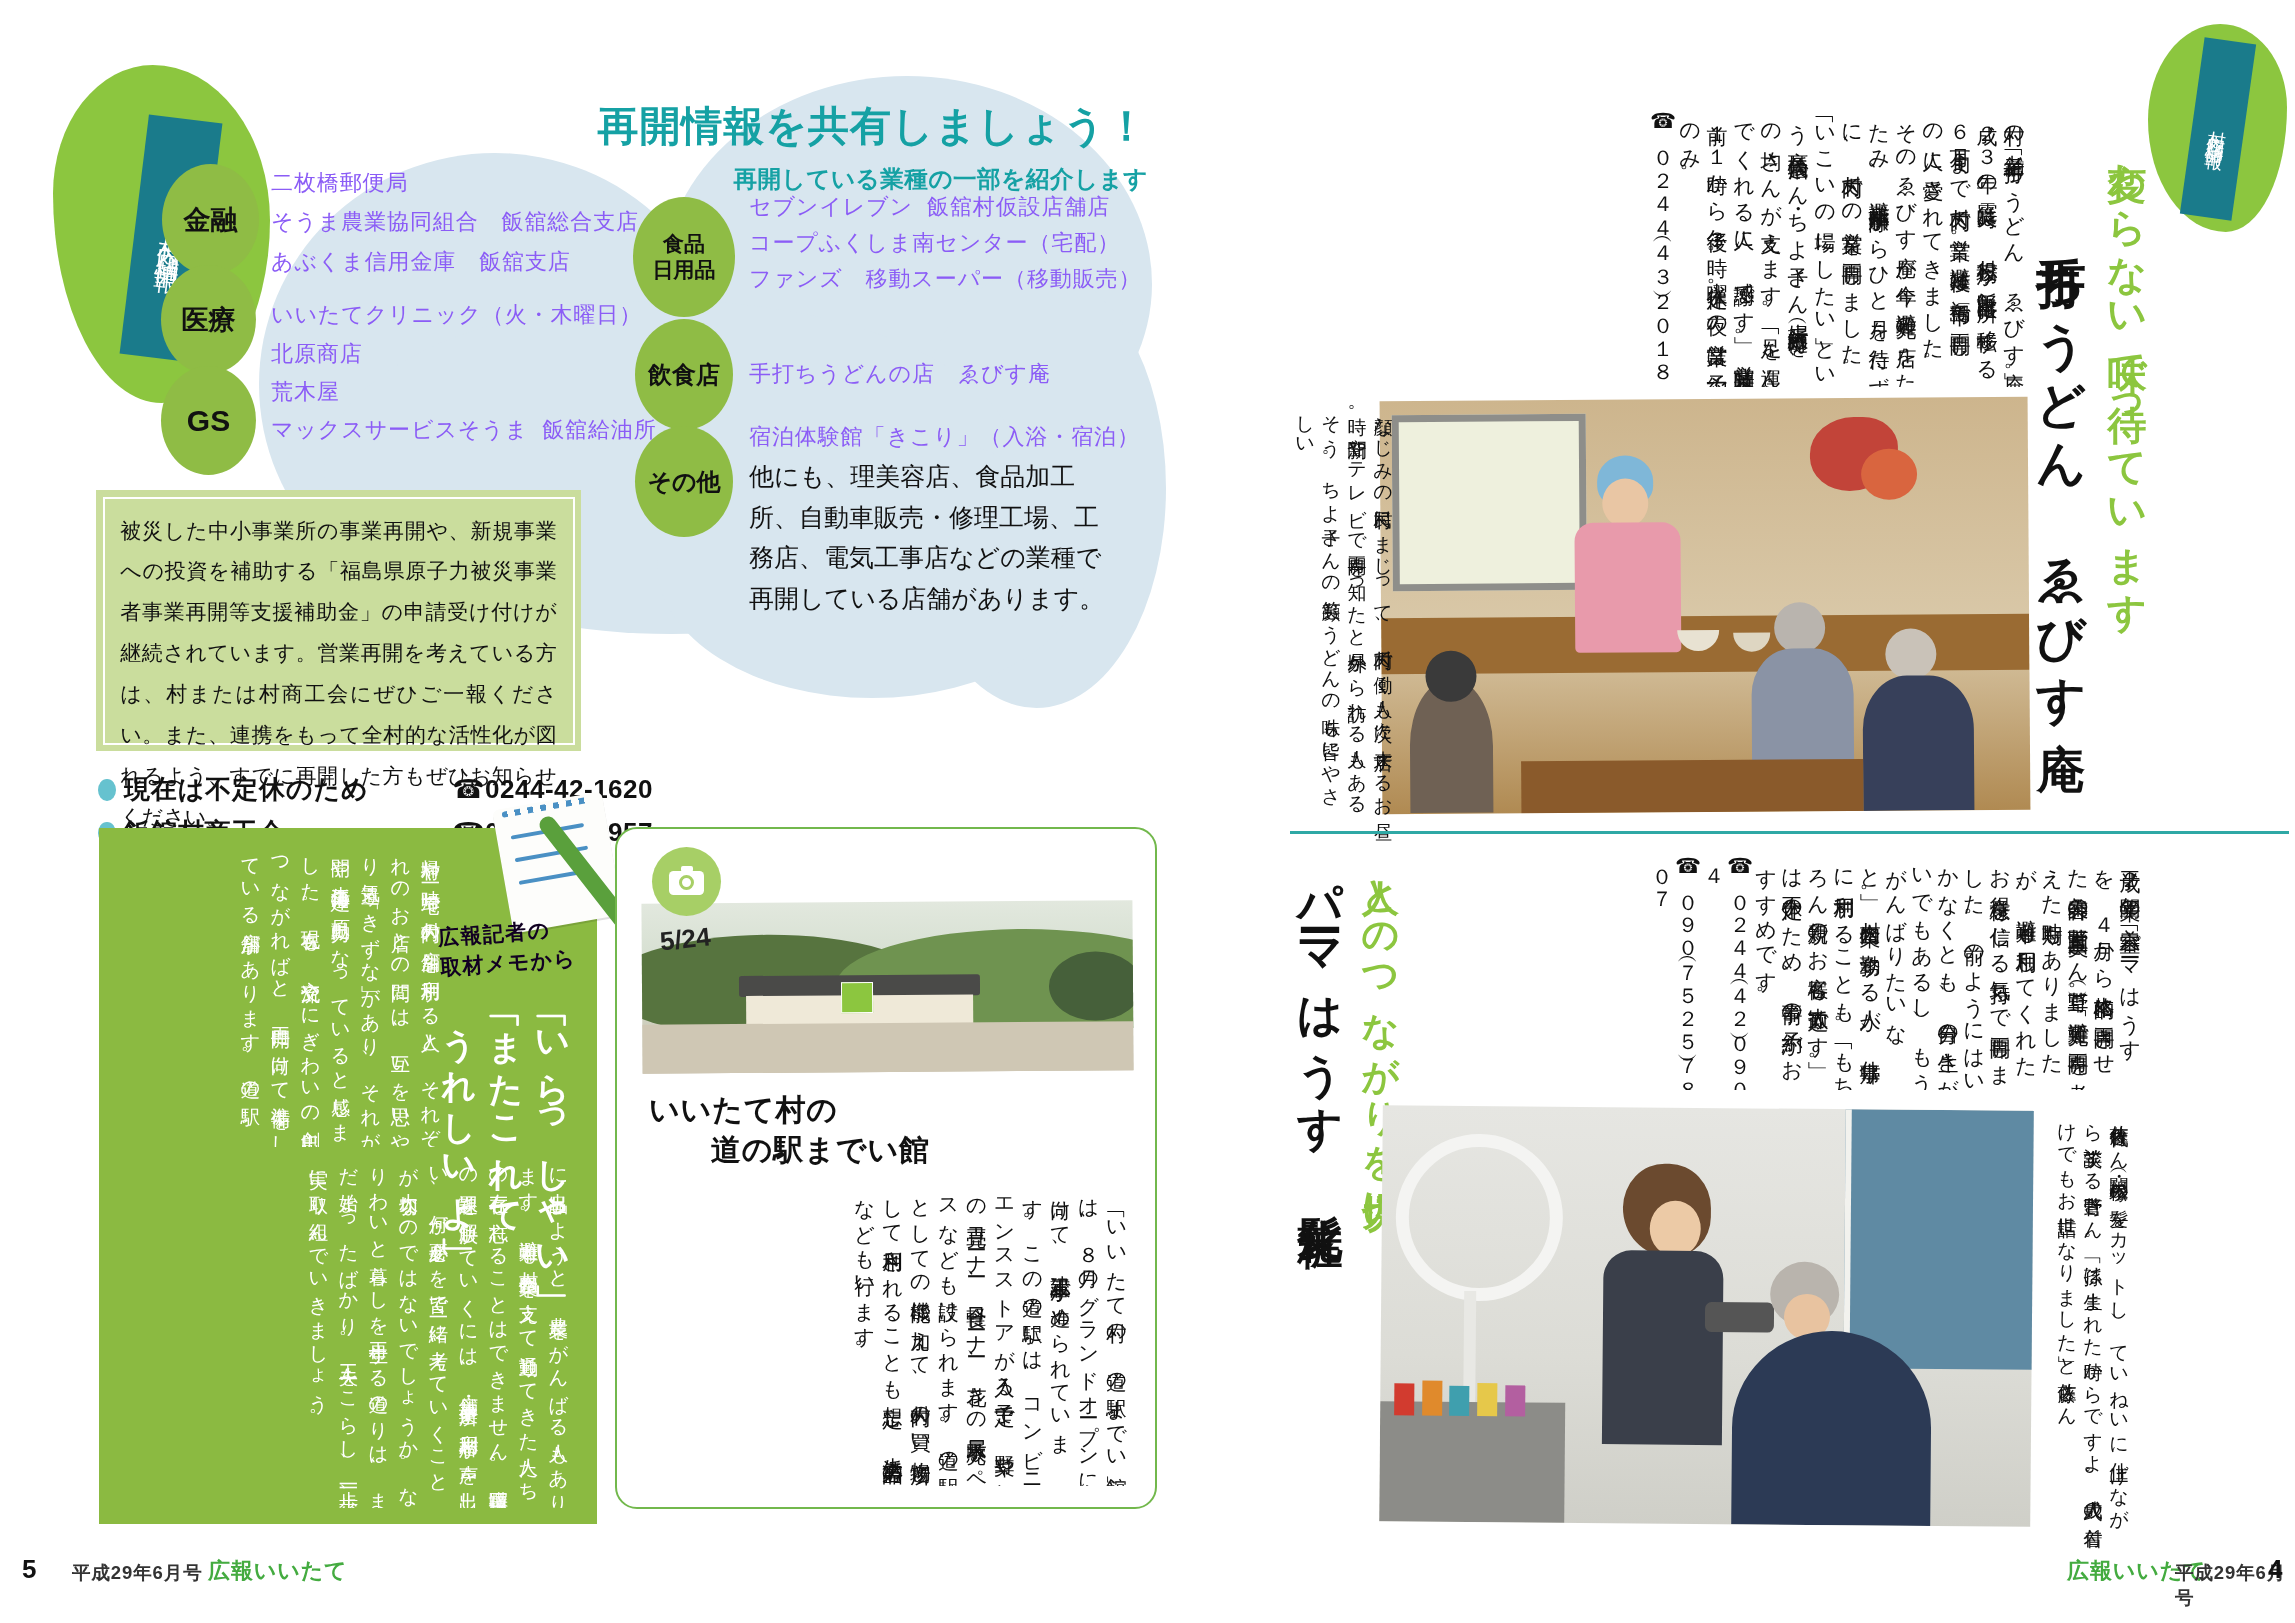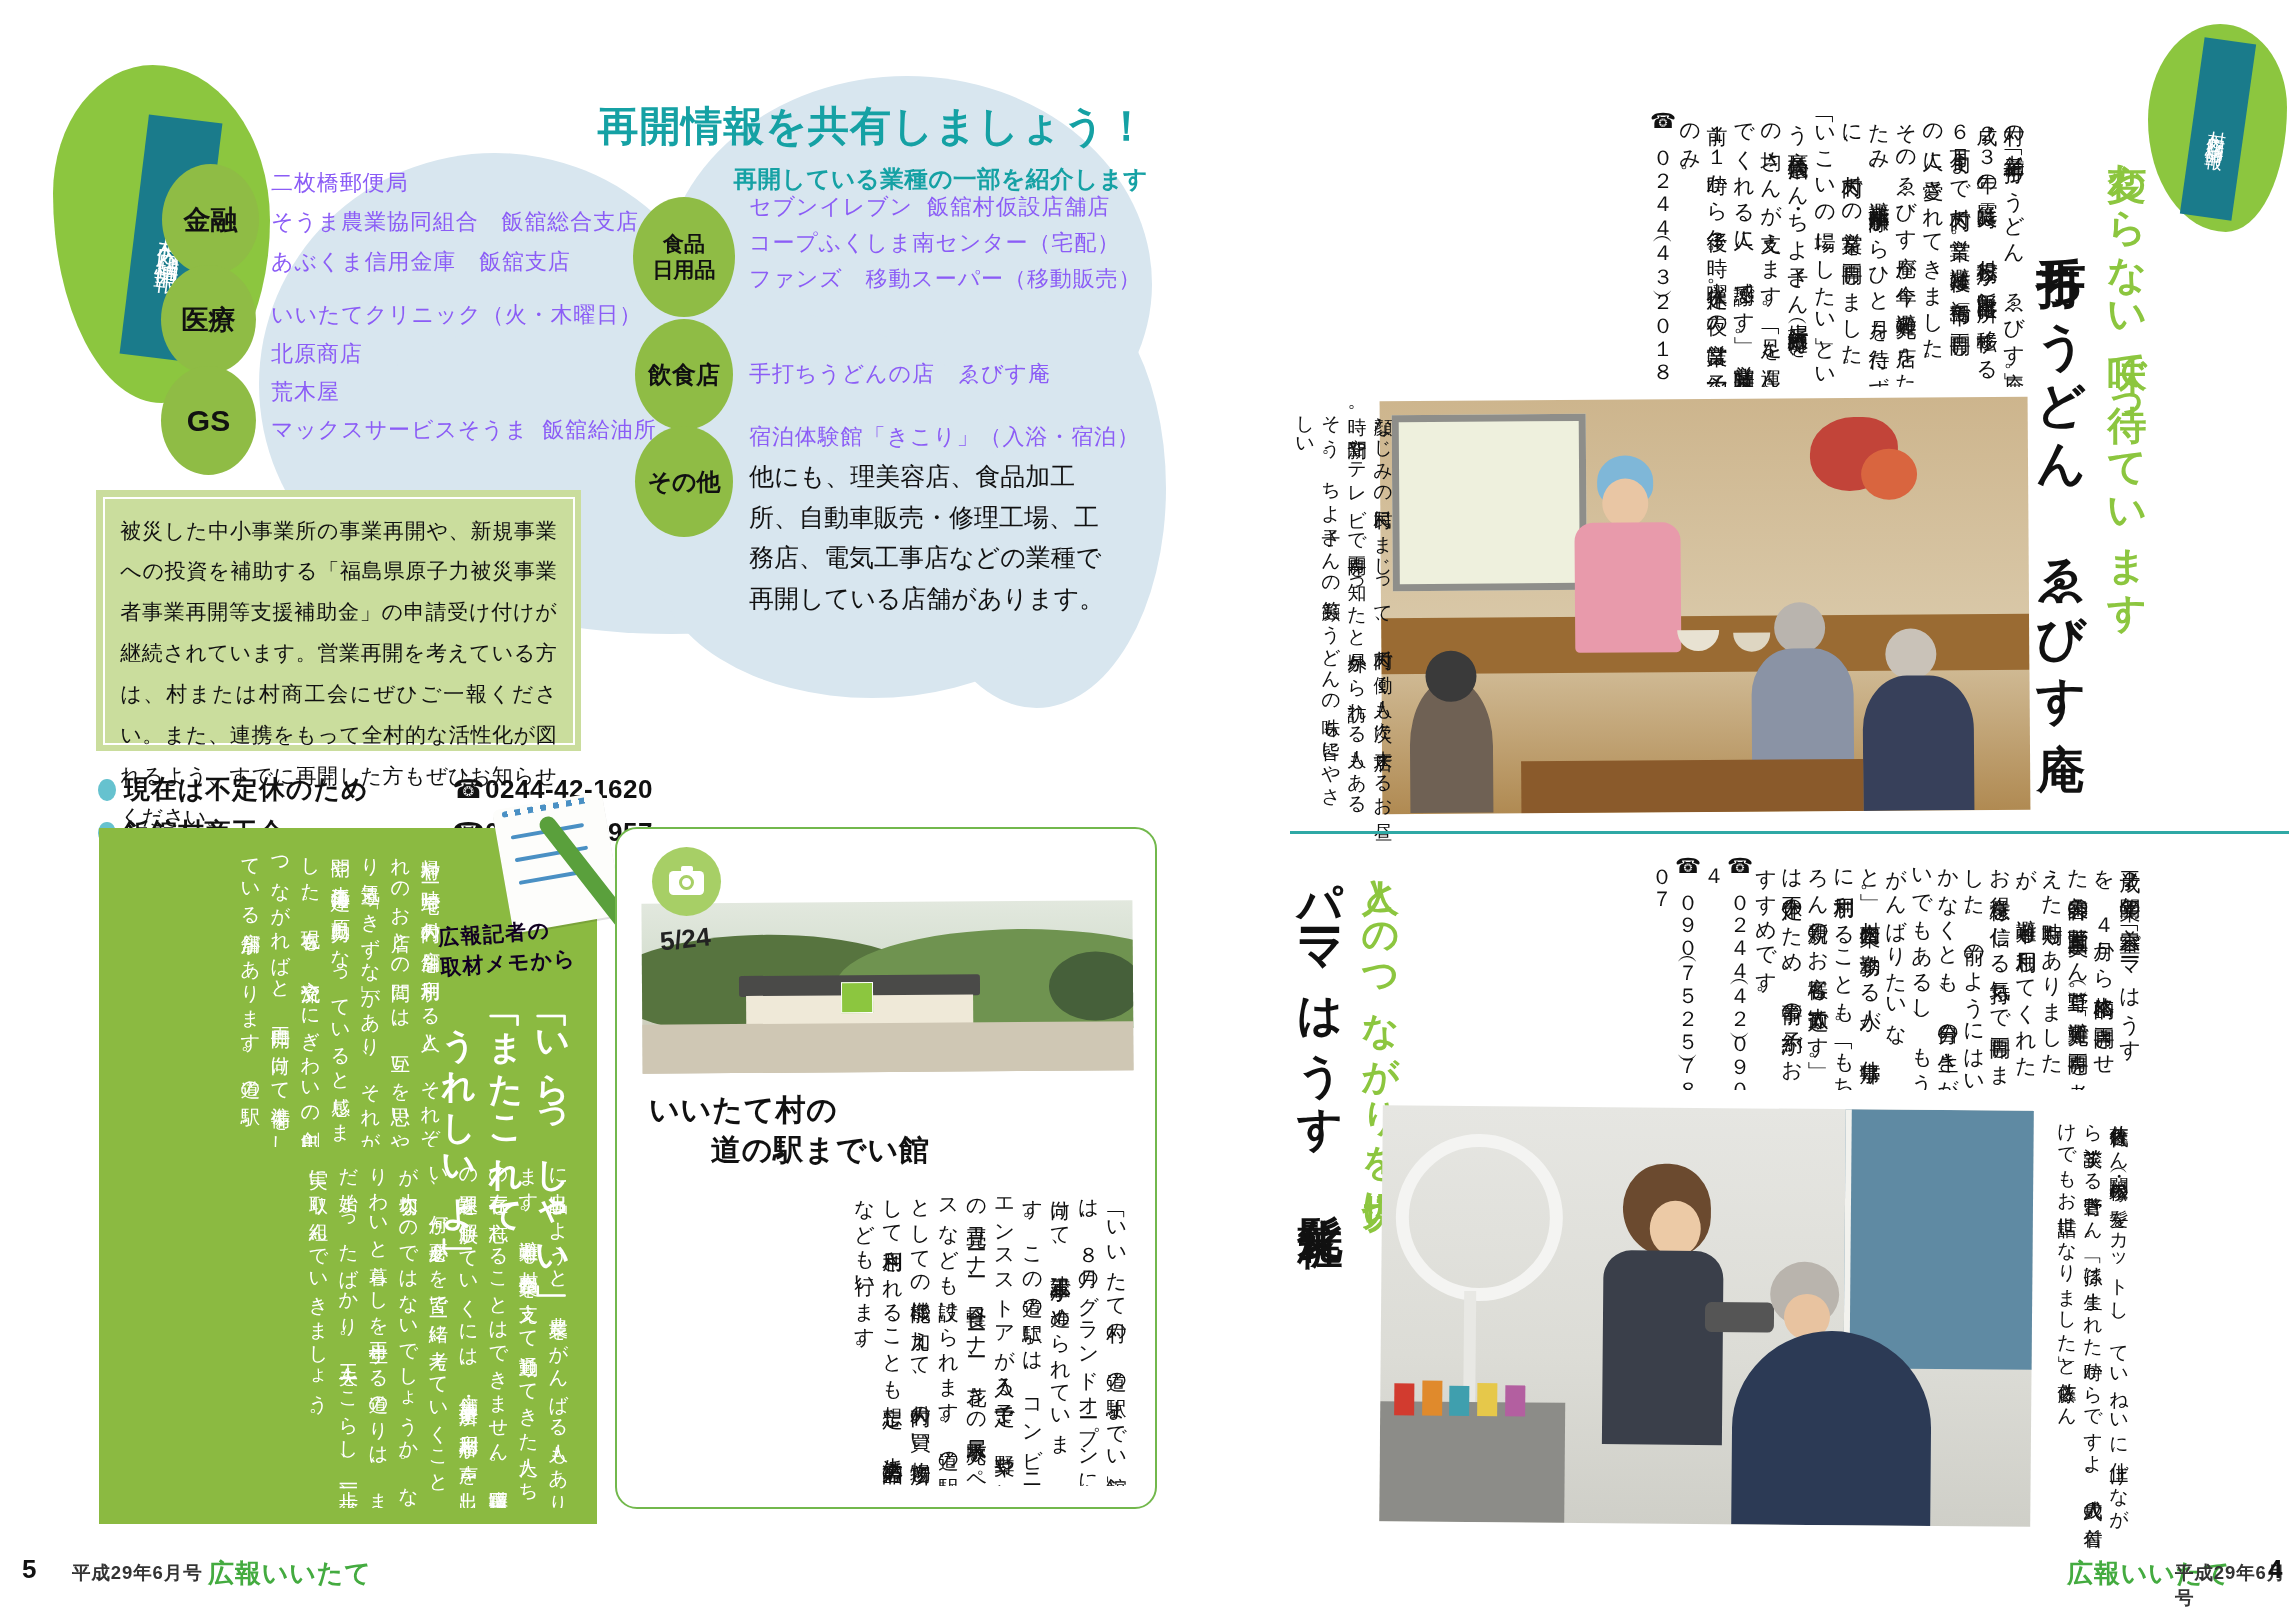--- a/index.html
+++ b/index.html
@@ -15,21 +15,21 @@
   .cloud{position:absolute;background:#d8e6ef;border-radius:50%;}
   .tealtxt{color:#15a1a4;}
   .vbody{color:#111;}
   .wv{color:#fff;}
   .contact{position:absolute;display:flex;align-items:center;width:555px;}
   .contact .dot{width:17.6px;height:22px;border-radius:50%;background:#66c2cf;margin-right:8.3px;flex:none;}
   .contact .dept{font-size:26px;font-weight:700;letter-spacing:0.9px;}
   .contact .tel{font-size:26px;font-weight:700;margin-left:auto;letter-spacing:0.5px;}
   .footer-issue{font-size:18.5px;font-weight:600;color:#333;letter-spacing:0.9px;}
   .footer-page{font-size:26px;font-weight:700;color:#111;}
-  .footer-logo{font-size:26px;font-weight:800;color:#44ab40;letter-spacing:0.9px;}
+  .footer-logo{font-size:22px;font-weight:800;color:#44ab40;letter-spacing:0.9px;}
   .phoneline{display:block;text-orientation:upright;}
 </style>
 </head>
 <body>
 
 <div id="stage">
 
   <div class="cloud" style="left:259px;top:153px;width:472px;height:463px;"></div>
   <div class="cloud" style="left:662px;top:76px;width:490px;height:416px;"></div>
   <div class="cloud" style="left:907px;top:268px;width:259px;height:440px;"></div>

